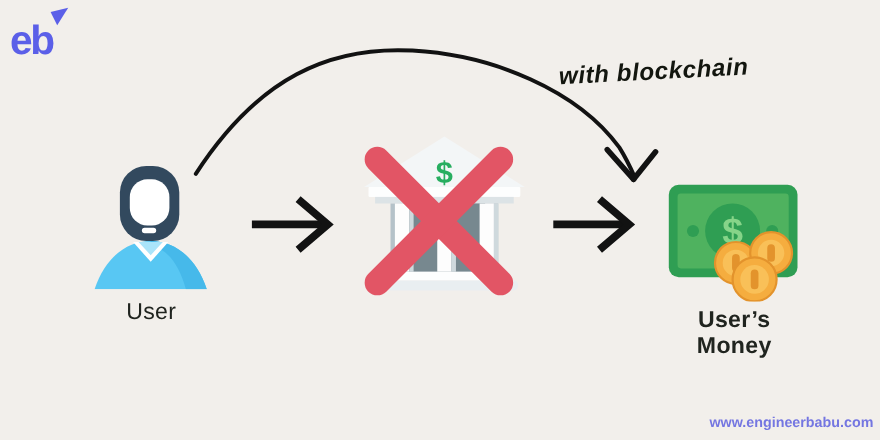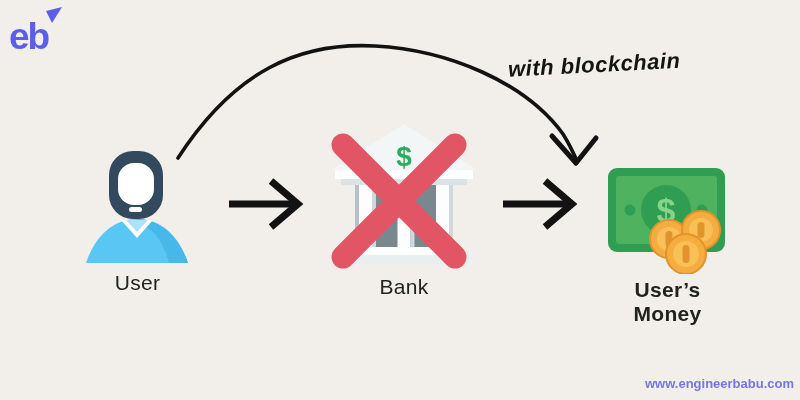--- a/index.html
+++ b/index.html
@@ -85,21 +85,20 @@
       <rect x="69.5" y="65" width="13" height="62" fill="#fdfdfd"></rect>
       <rect x="108" y="65" width="13" height="62" fill="#fdfdfd"></rect>
       <rect x="44" y="65" width="4" height="62" fill="#cfd9dd"></rect>
       <rect x="82.5" y="65" width="4" height="62" fill="#cfd9dd"></rect>
       <rect x="121" y="65" width="4" height="62" fill="#cfd9dd"></rect>
       <rect x="17" y="127" width="118" height="8" rx="3" fill="#fdfefe"></rect>
       <rect x="9" y="135" width="134" height="9" rx="4" fill="#e9eef1"></rect>
       <line x1="15" y1="25" x2="127" y2="137" stroke="#e25565" stroke-width="23" stroke-linecap="round"></line>
       <line x1="127" y1="25" x2="15" y2="137" stroke="#e25565" stroke-width="23" stroke-linecap="round"></line>
     </svg>
-    <div class="node-label">Bank</div>
   </div>
 
   <svg class="arrow arrow-2" viewBox="0 0 80 54">
     <line x1="3" y1="26" x2="70" y2="26" stroke="#121212" stroke-width="7"></line>
     <polyline points="45,3 72,26 45,49" fill="none" stroke="#121212" stroke-width="7"></polyline>
   </svg>
 
   <div class="node node-money">
     <svg width="135" height="112" viewBox="0 0 135 112">
       <rect x="8" y="6" width="117" height="84" rx="9" fill="#2f9e53"></rect>

